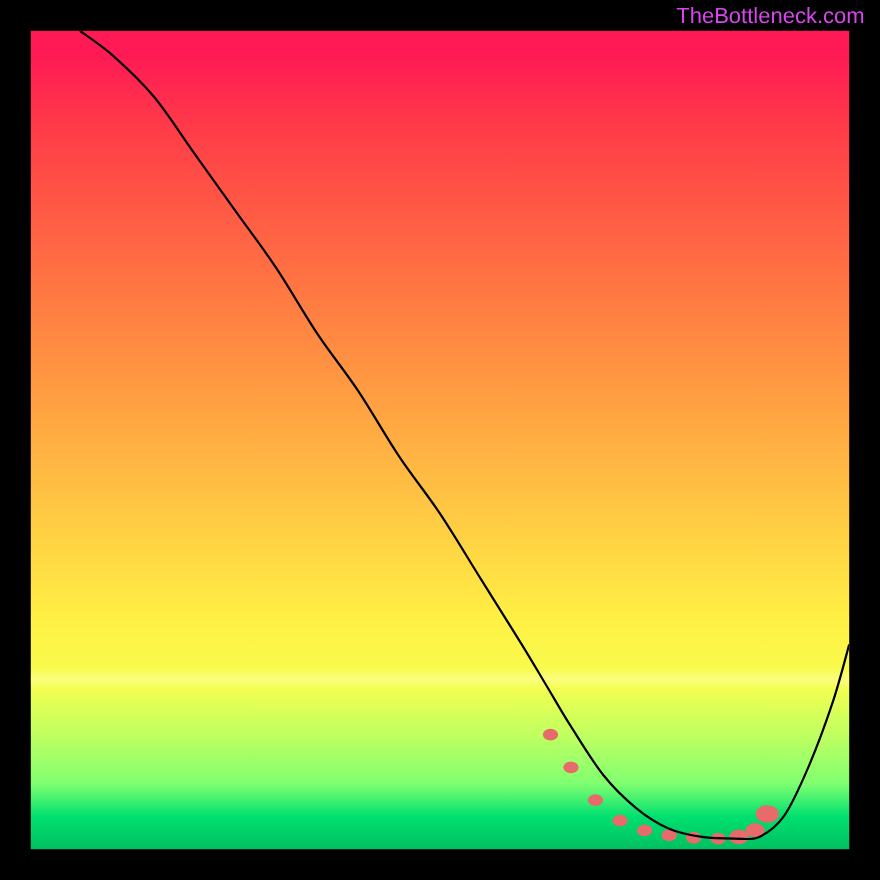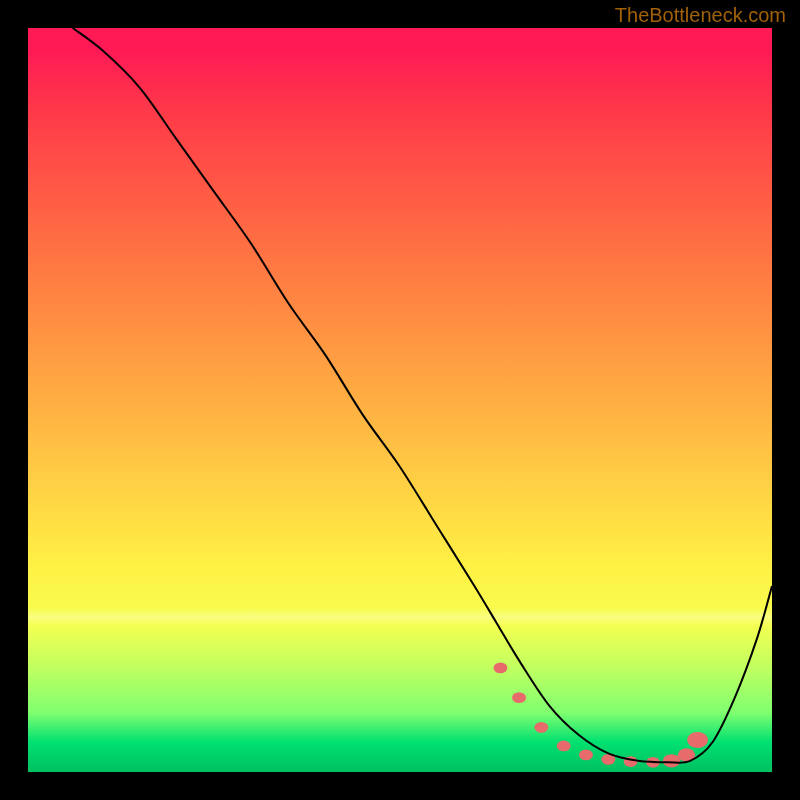--- a/index.html
+++ b/index.html
@@ -8,21 +8,21 @@
     height: 800px;
     background: #000;
     position: relative;
     font-family: Arial, sans-serif;
     overflow: hidden;
   }
   .watermark {
     position: absolute;
     top: 4px;
     right: 14px;
-    color: #a16207;
+    color: #d946ef;
     font-size: 20px;
     font-weight: 500;
     z-index: 10;
   }
   .plot-area {
     position: absolute;
     top: 28px;
     left: 28px;
     width: 744px;
     height: 744px;

